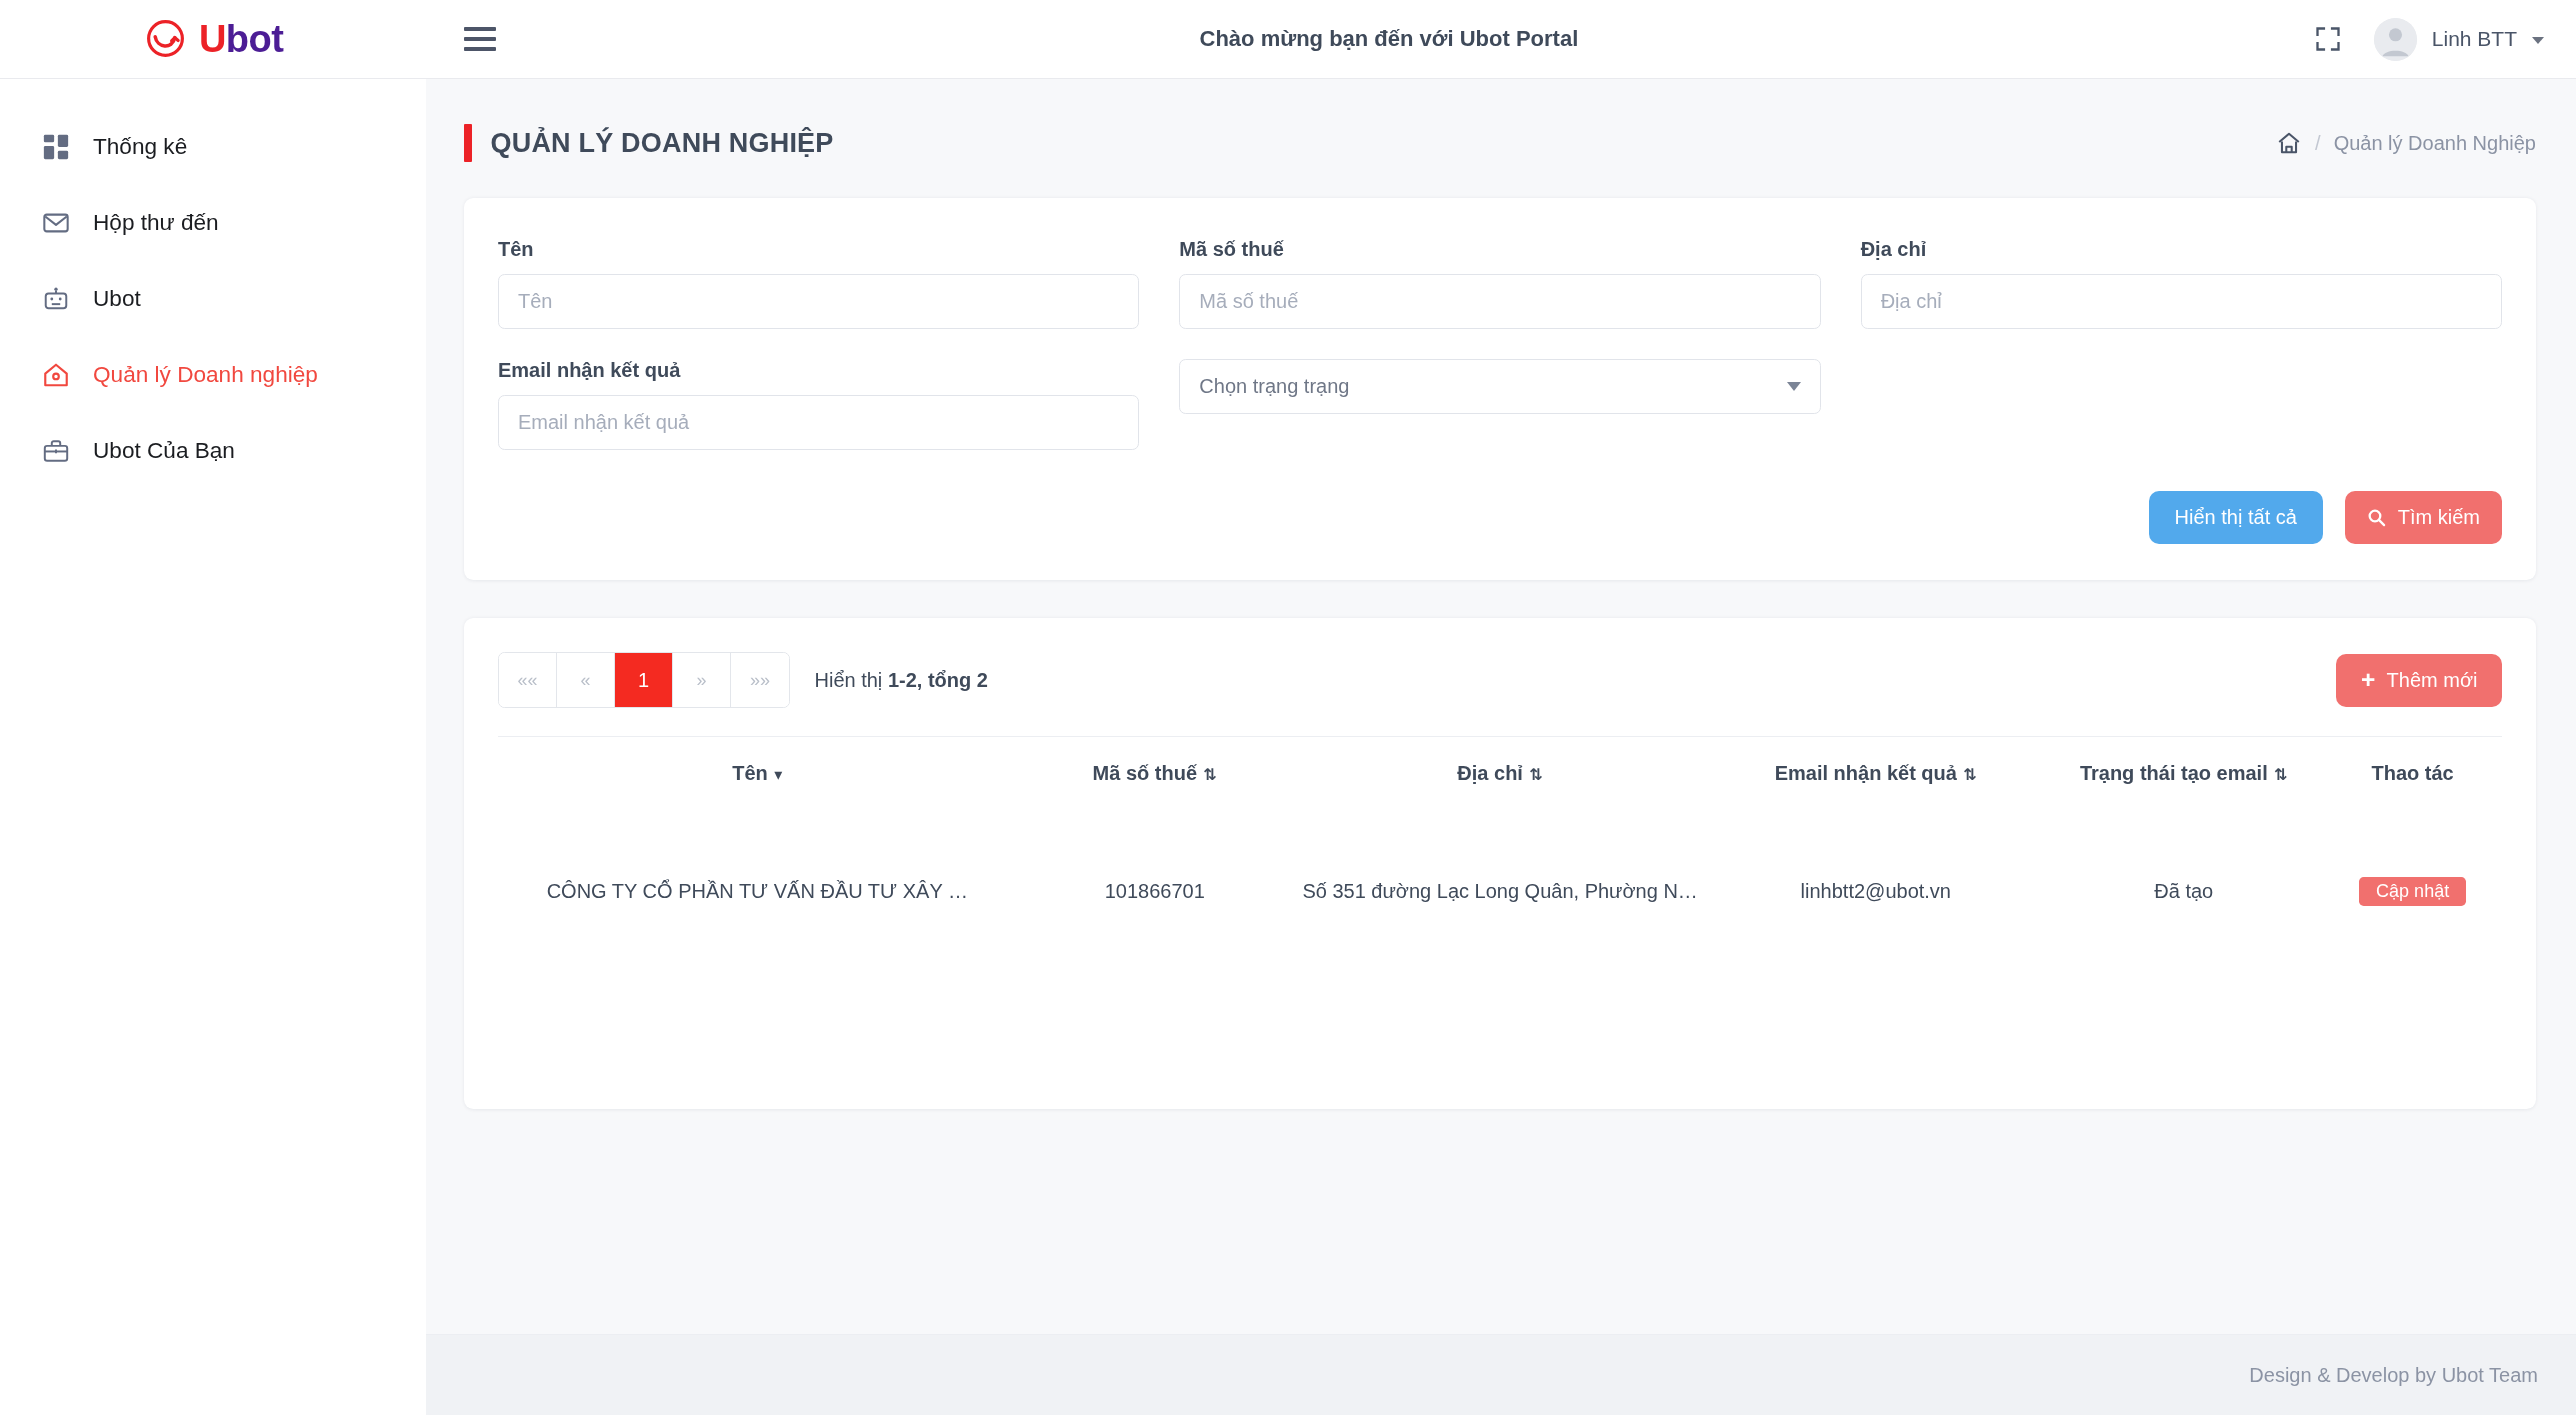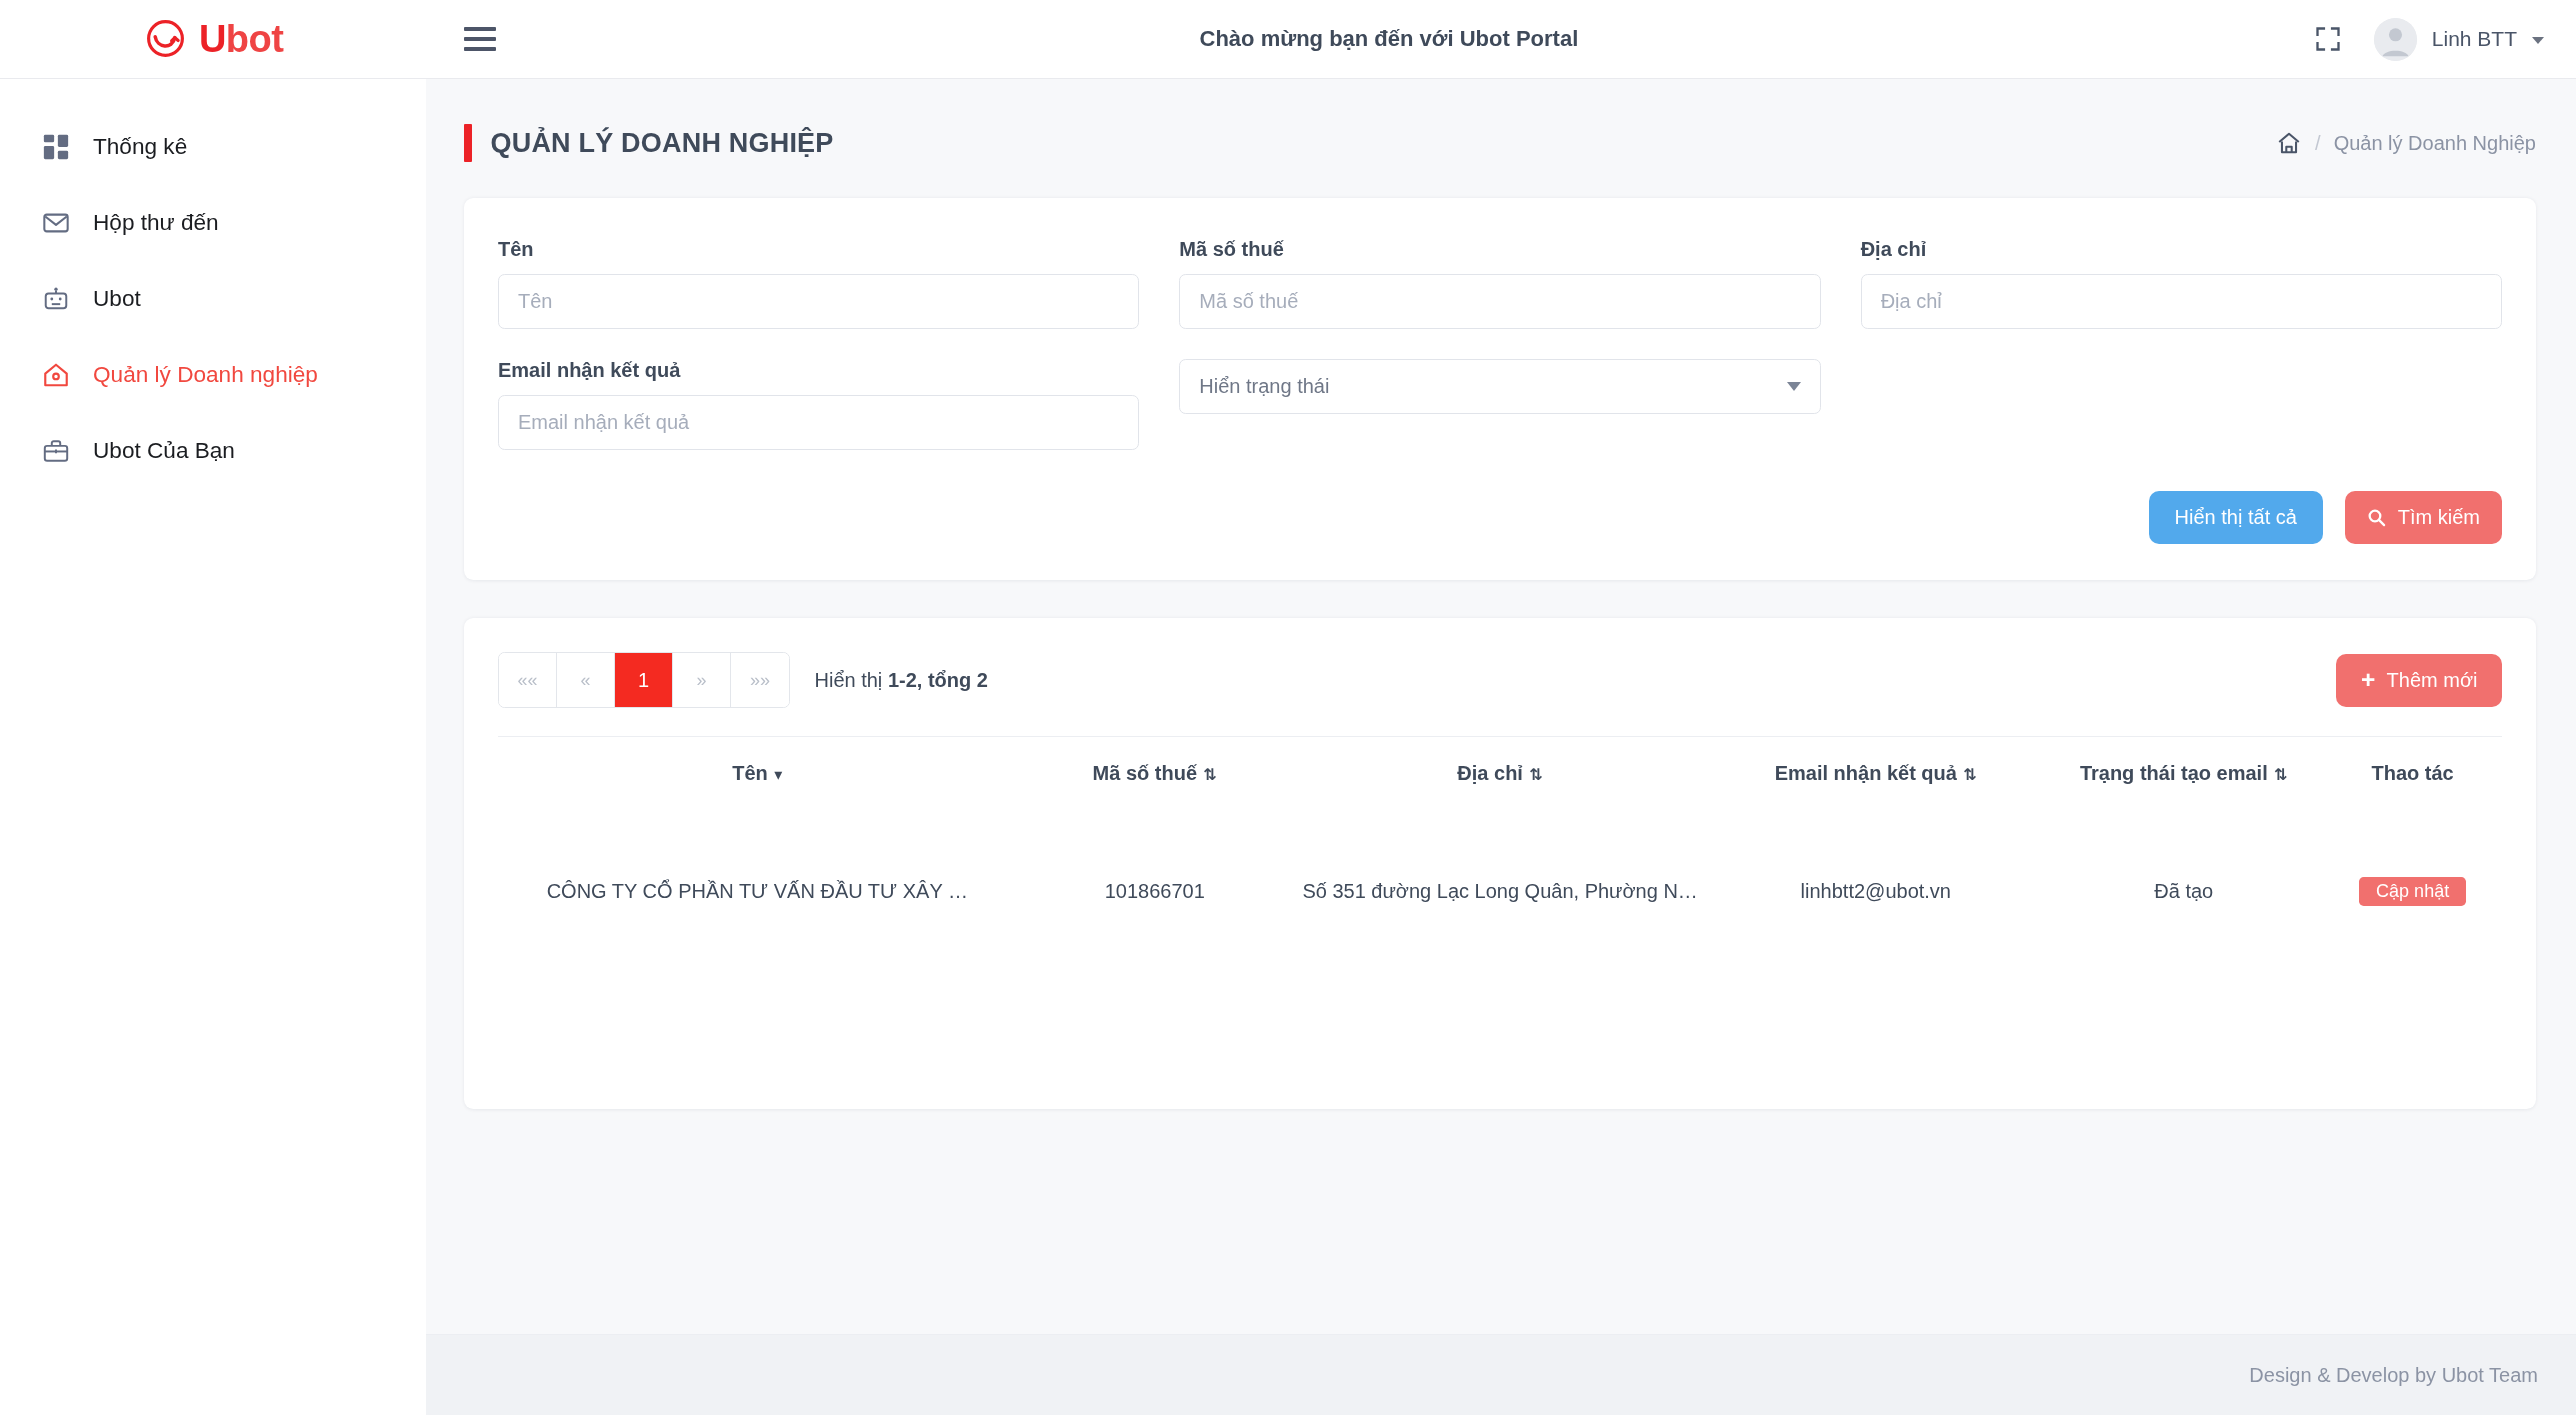--- a/index.html
+++ b/index.html
@@ -36,21 +36,21 @@
   }
   .brand-logo { display: flex; align-items: center; gap: 11.3px; }
   .brand-mark { width: 45px; height: 45px; display:block; }
   .brand-text {
     font-size: 38px;
     font-weight: 700;
     letter-spacing: -0.5px;
     line-height: 1;
   }
   .brand-text .u { color: #ec2227; }
-  .brand-text .rest { color: #ef4444; }
+  .brand-text .rest { color: #4c1d95; }
 
   .hamburger {
     margin-left: 38px;
     width: 38px; height: 38px;
     display: flex; flex-direction: column;
     justify-content: center; gap: 6.6px;
     cursor: pointer;
     flex: none;
   }
   .hamburger span {
@@ -513,21 +513,21 @@
         <input type="text" placeholder="Địa chỉ" style="">
       </div>
 
       <div class="field">
         <label>Email nhận kết quả</label>
         <input type="text" placeholder="Email nhận kết quả" style="">
       </div>
 
       <div class="field">
         <div class="select-box">
-          <span>Hiển trạng thái</span>
+          <span>Chọn trạng trạng</span>
           <span class="chev"></span>
         </div>
       </div>
 
       <div></div>
     </div>
 
     <div class="form-actions">
       <button class="btn btn-show-all">
         <span>Hiển thị tất cả</span>

